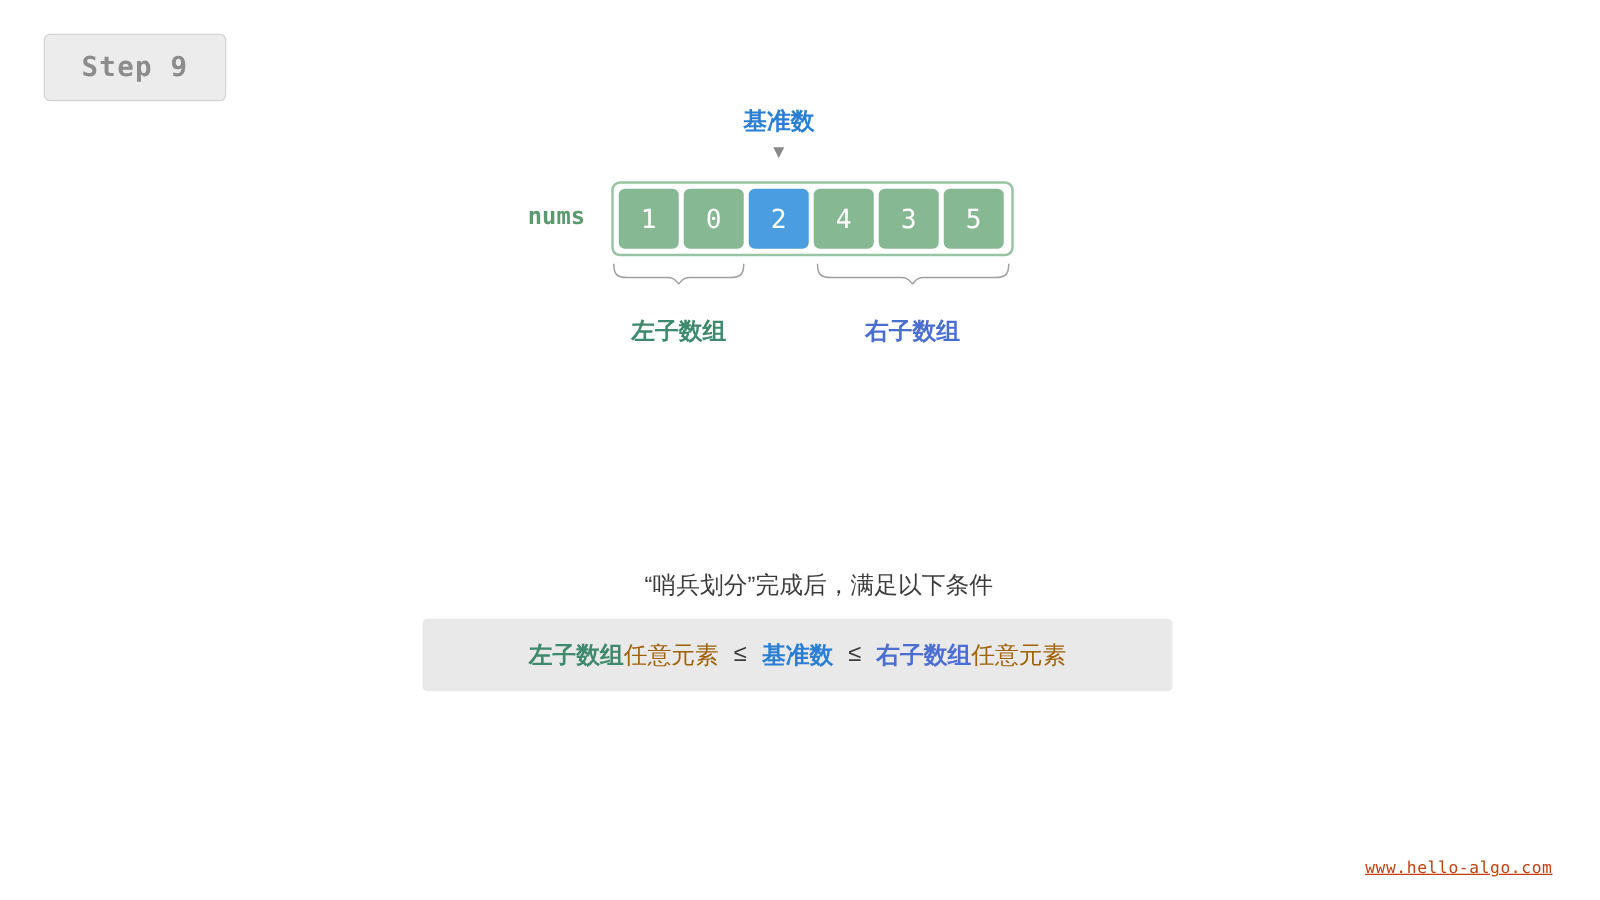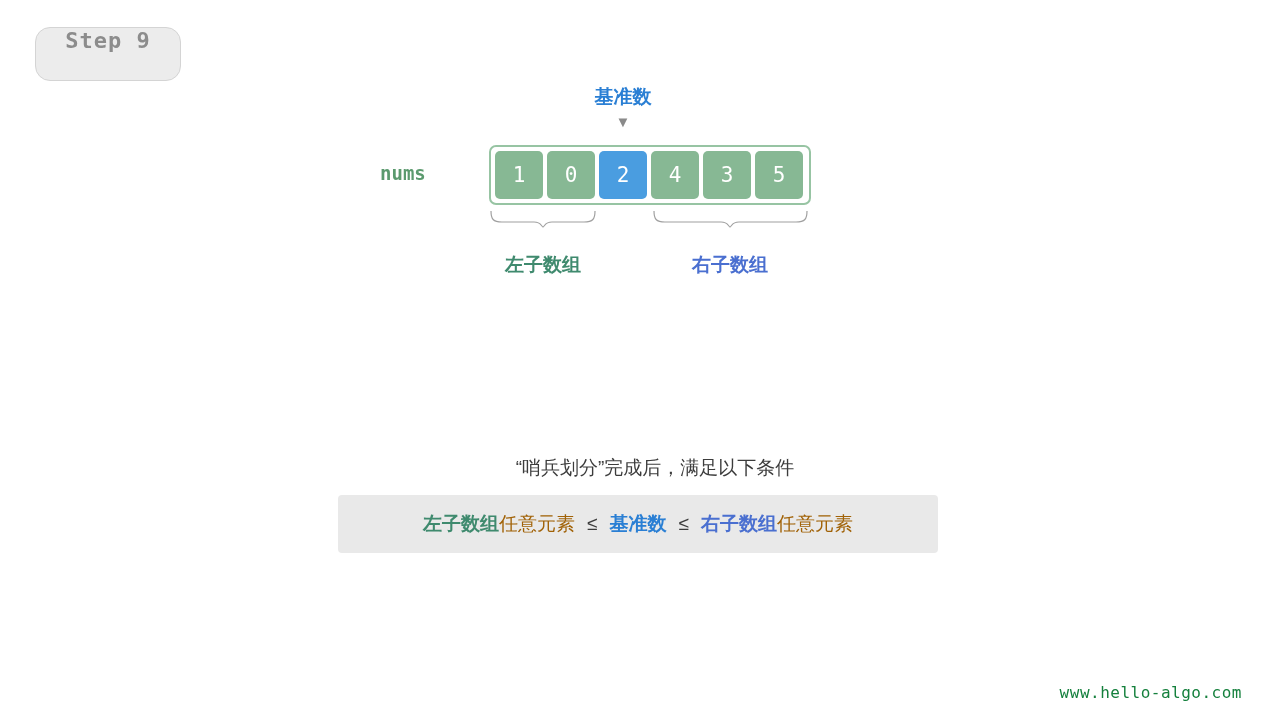--- a/index.html
+++ b/index.html
@@ -17,23 +17,23 @@
 
   
   .step-badge {
     position: absolute;
     left: 35px;
     top: 27px;
     width: 146px;
     height: 54px;
     background: #ececec;
     border: 1px solid #d4d4d4;
-    border-radius: 15px;
-    display: flex;
-    align-items: flex-start;
+    border-radius: 5px;
+    display: flex;
+    align-items: center;
     justify-content: center;
     box-sizing: border-box;
   }
   .step-badge span {
     font-family: "DejaVu Sans Mono", monospace;
     font-size: 22px;
     font-weight: bold;
     color: #8c8c8c;
     letter-spacing: 1px;
   }
@@ -59,21 +59,21 @@
     color: #8a8a8a;
     line-height: 1;
   }
 
   
   .array-name {
     position: absolute;
     left: 380px;
     top: 162px;
     width: 88px;
-    text-align: left;
+    text-align: right;
     font-family: "DejaVu Sans Mono", monospace;
     font-size: 19px;
     font-weight: bold;
     color: #5b9a6e;
   }
   .array-frame {
     position: absolute;
     left: 489px;
     top: 145px;
     width: 322px;
@@ -155,23 +155,24 @@
   .cb-pivot  { color: #2a7fd4; font-weight: bold; }
   .cb-plain  { color: #a16207; }
   .cb-op     { color: #3c3c3c; margin: 0 12px; }
 
   
   .footer {
     position: absolute;
     right: 38px;
     bottom: 18px;
     font-family: "DejaVu Sans Mono", monospace;
-    font-size: 16px;
-    color: #15803d;
+    font-size: 13px;
+    color: #c2410c;
     letter-spacing: 0.5px;
+    text-decoration: underline;
   }
 </style>
 </head>
 <body>
 
 <div class="step-badge">
   <span>Step 9</span>
 </div>
 
 <div class="pivot-label">基准数</div>

